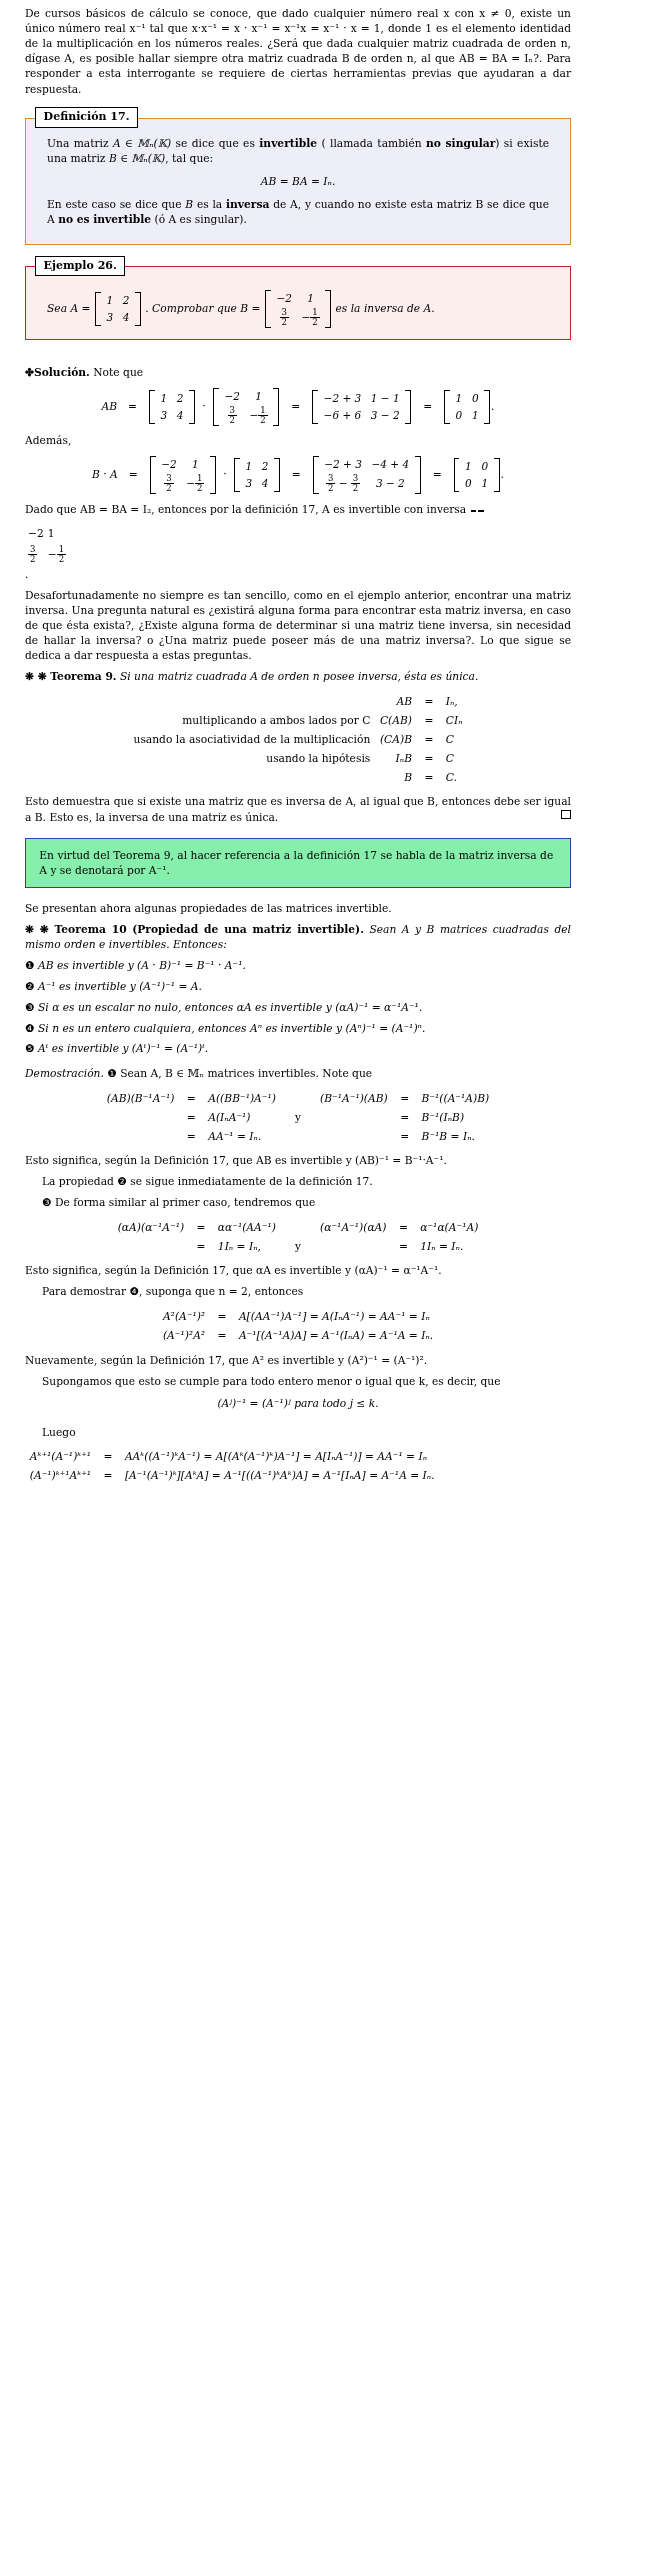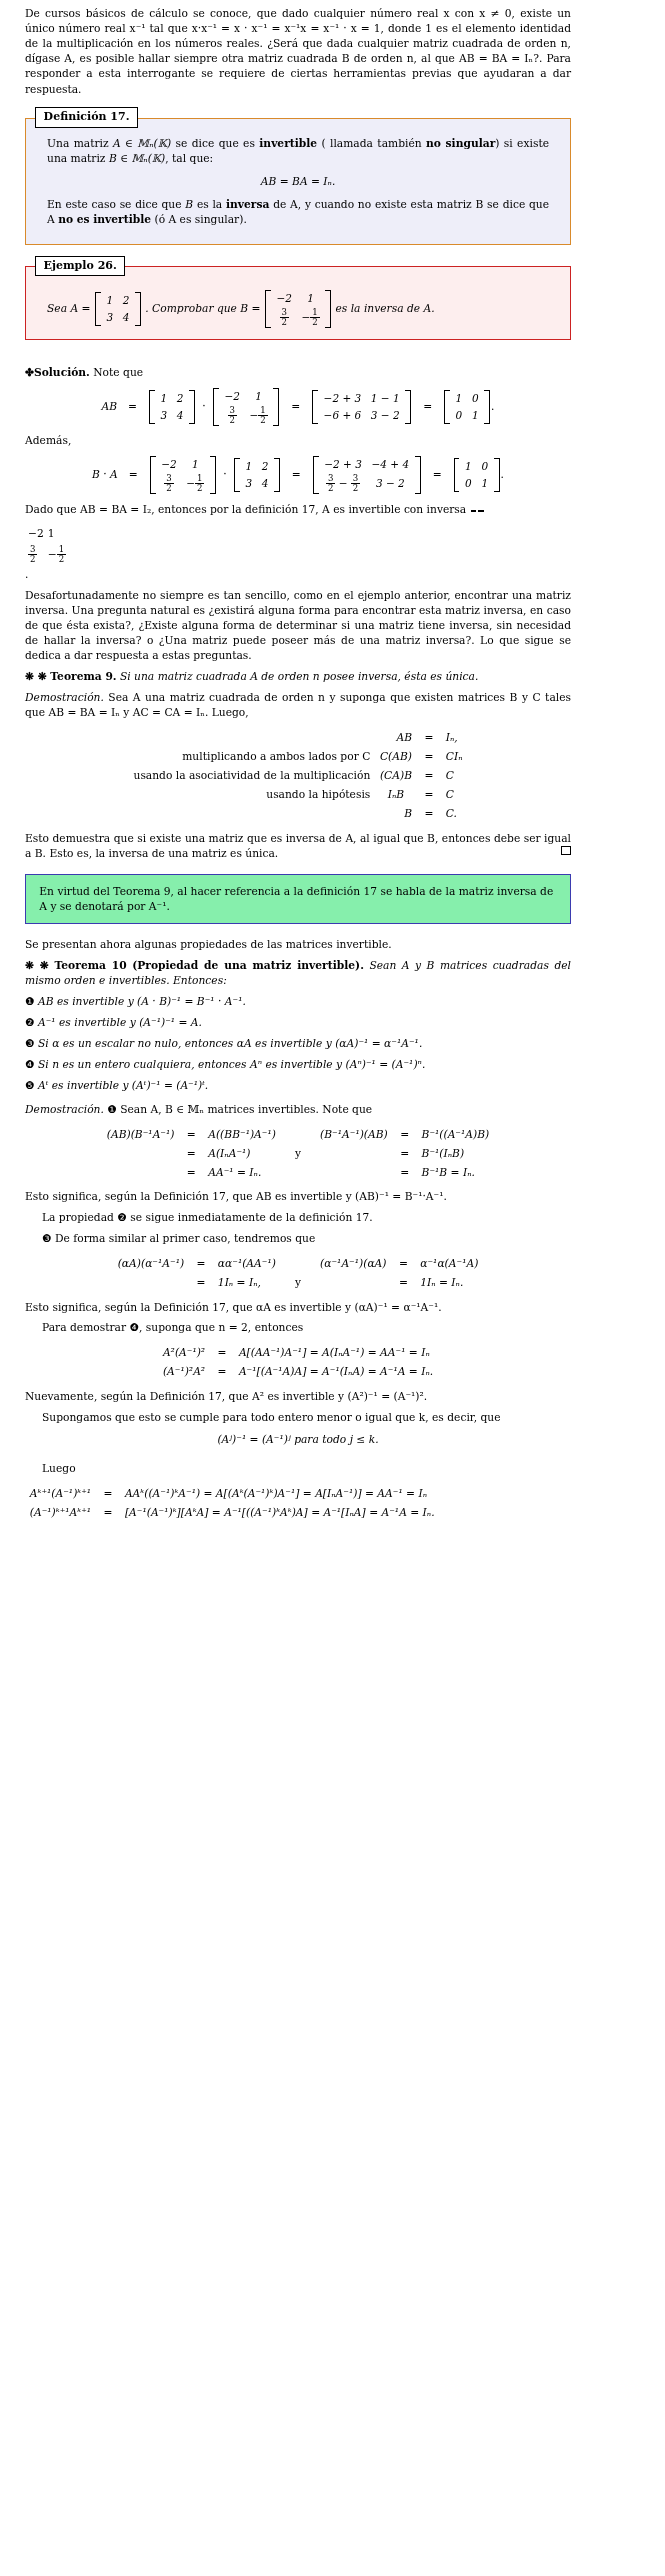--- a/index.html
+++ b/index.html
@@ -263,24 +263,20 @@
   <p></p>
 
   <p>Desafortunadamente no siempre es tan sencillo, como en el ejemplo anterior, encontrar una matriz inversa. Una pregunta natural es ¿existirá alguna forma para encontrar esta matriz inversa, en caso de que ésta exista?, ¿Existe alguna forma de determinar si una matriz tiene inversa, sin necesidad de hallar la inversa? o ¿Una matriz puede poseer más de una matriz inversa?. Lo que sigue se dedica a dar respuesta a estas preguntas.</p>
 
   
   <p>
     <b>❋ ❋ Teorema 9.</b>
     <i>Si una matriz cuadrada A de orden n posee inversa, ésta es única.</i>
   </p>
 
-  <p>
-    <i>Demostración.</i>
-    <span>Sea A una matriz cuadrada de orden n y suponga que existen matrices B y C tales que AB = BA = Iₙ y AC = CA = Iₙ. Luego,</span>
-  </p>
 
   <table class="align">
     <tbody>
         <tr>
       <td class="lbl"></td>
       <td class="rt" style="text-align:right;">AB</td>
       <td class="op">=</td>
       <td class="rt">Iₙ,</td>
     </tr>
     <tr>
@@ -290,21 +286,21 @@
       <td class="rt">CIₙ</td>
     </tr>
     <tr>
       <td class="lbl">usando la asociatividad de la multiplicación</td>
       <td class="rt" style="text-align:right;">(CA)B</td>
       <td class="op">=</td>
       <td class="rt">C</td>
     </tr>
     <tr>
       <td class="lbl">usando la hipótesis</td>
-      <td class="rt" style="text-align:center;">IₙB</td>
+      <td class="rt" style="text-align:right;">IₙB</td>
       <td class="op">=</td>
       <td class="rt">C</td>
     </tr>
     <tr>
       <td class="lbl"></td>
       <td class="rt" style="text-align:right;">B</td>
       <td class="op">=</td>
       <td class="rt">C.</td>
     </tr>
   </tbody>

